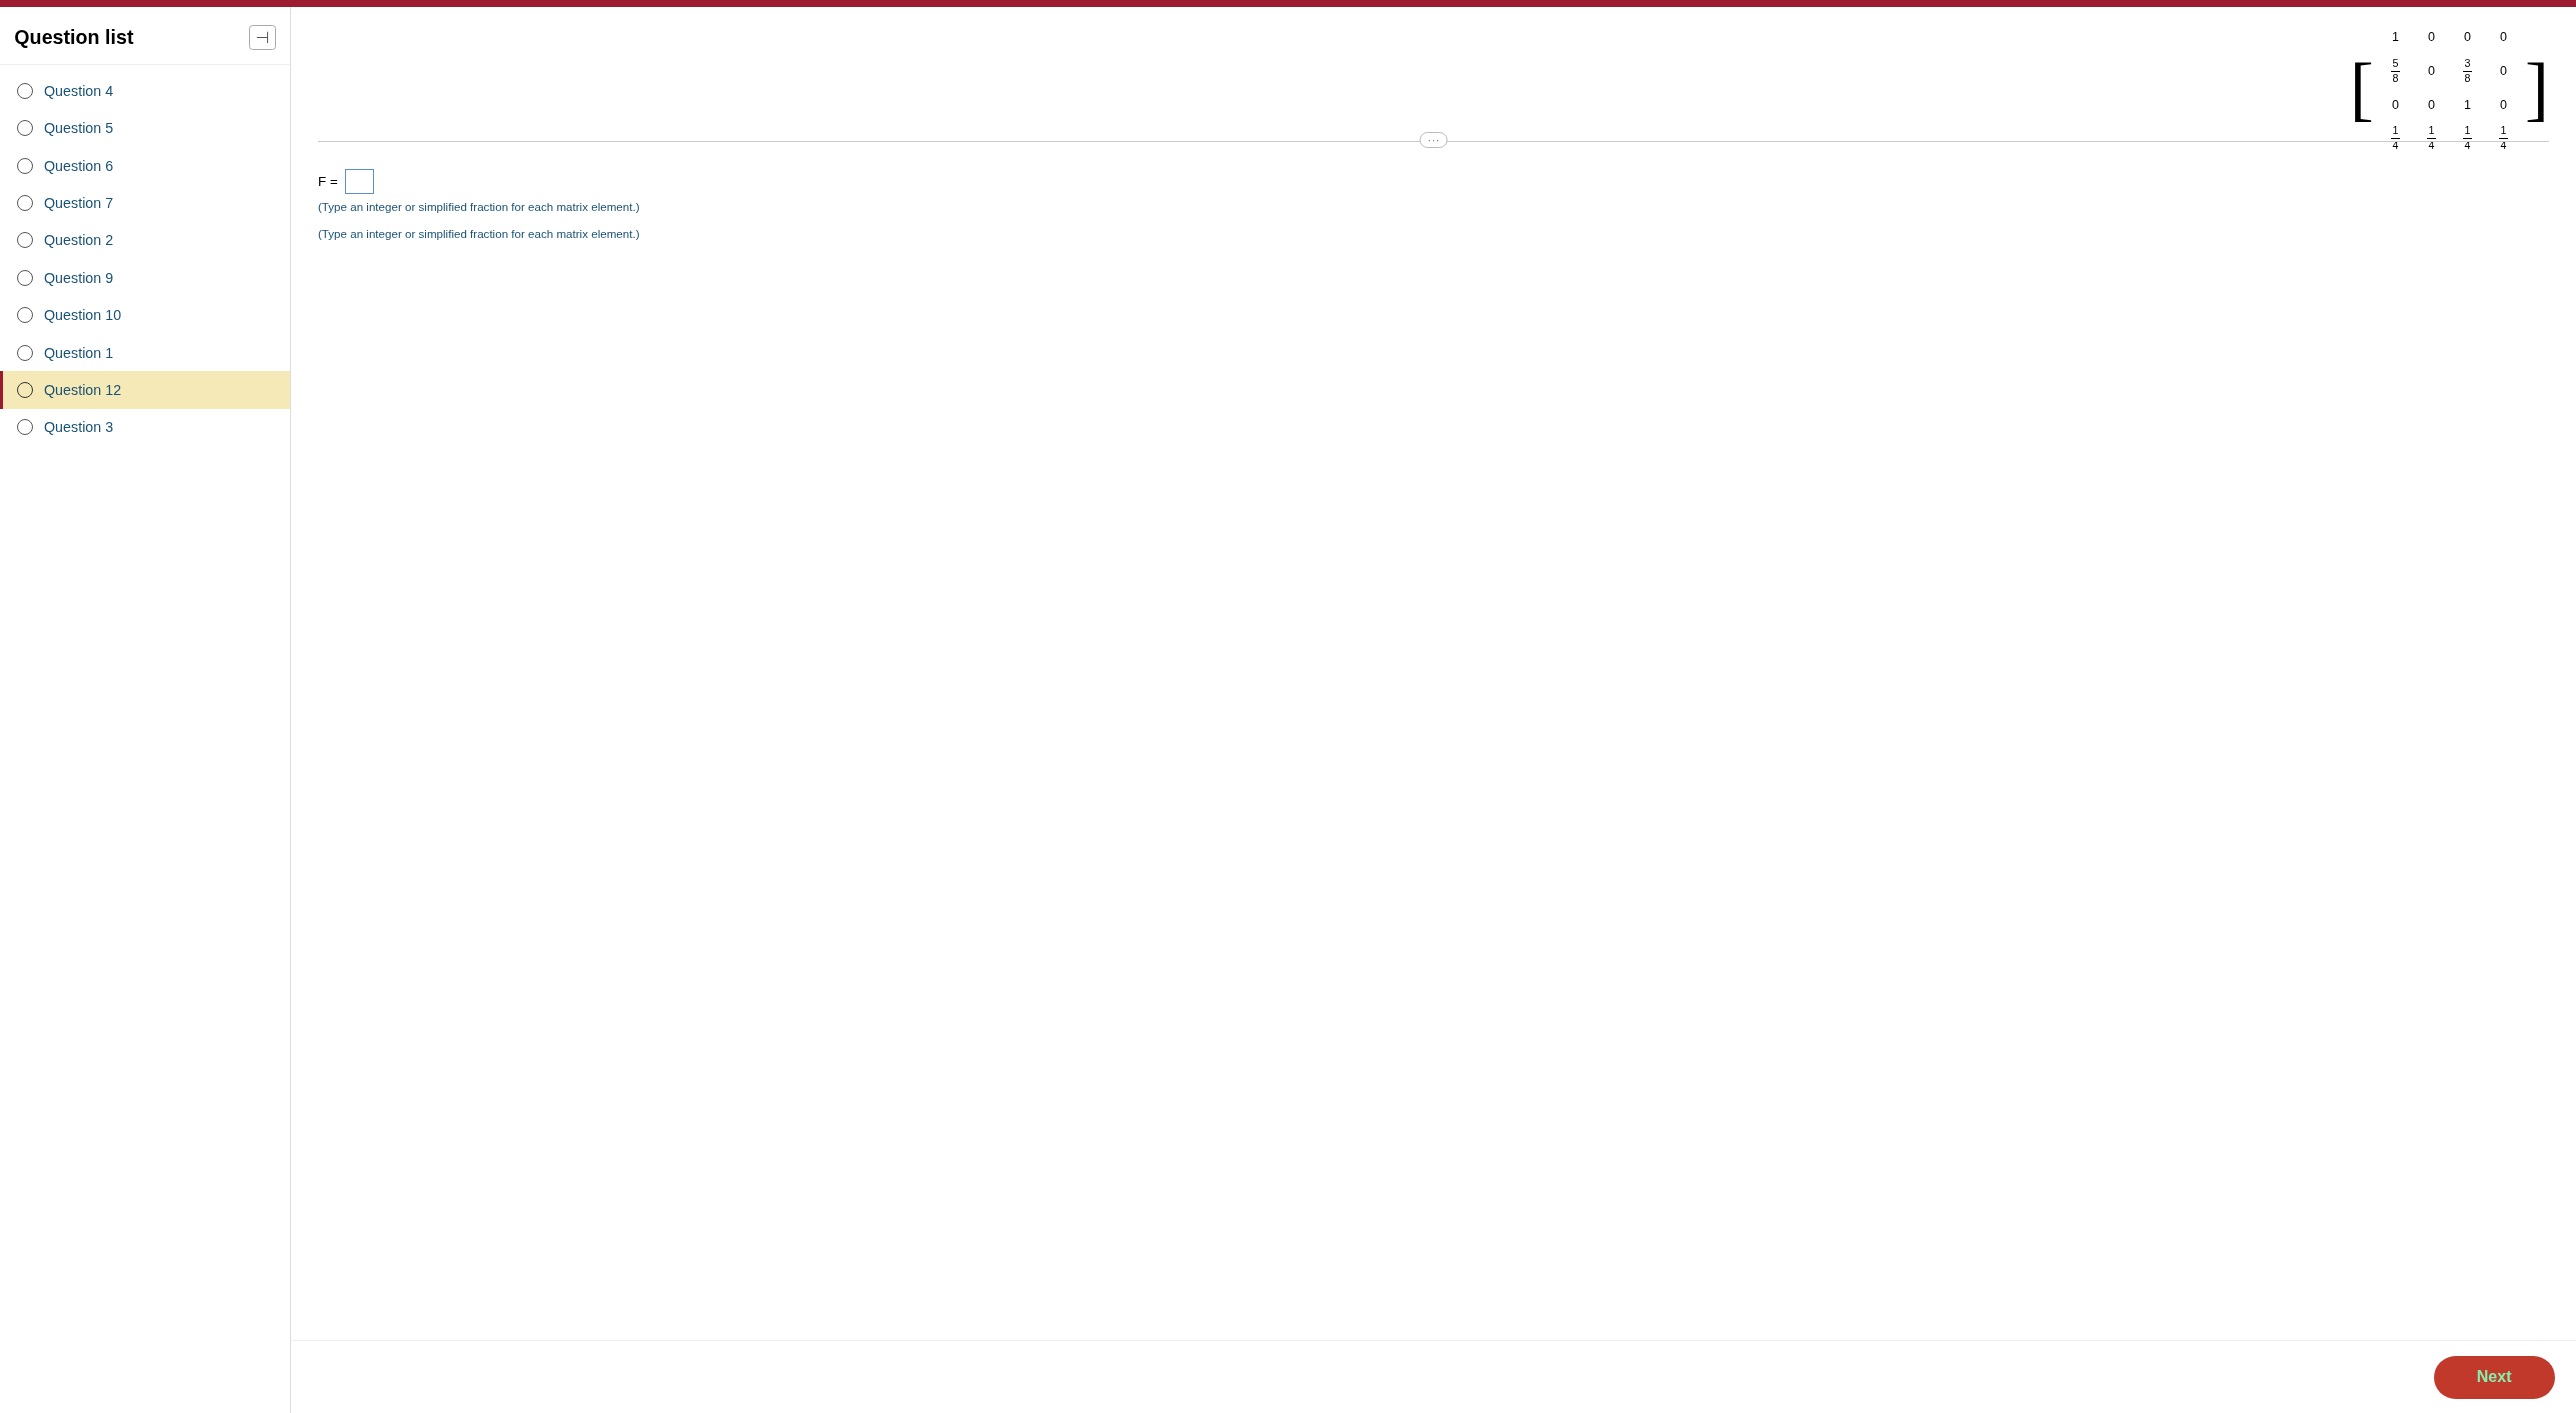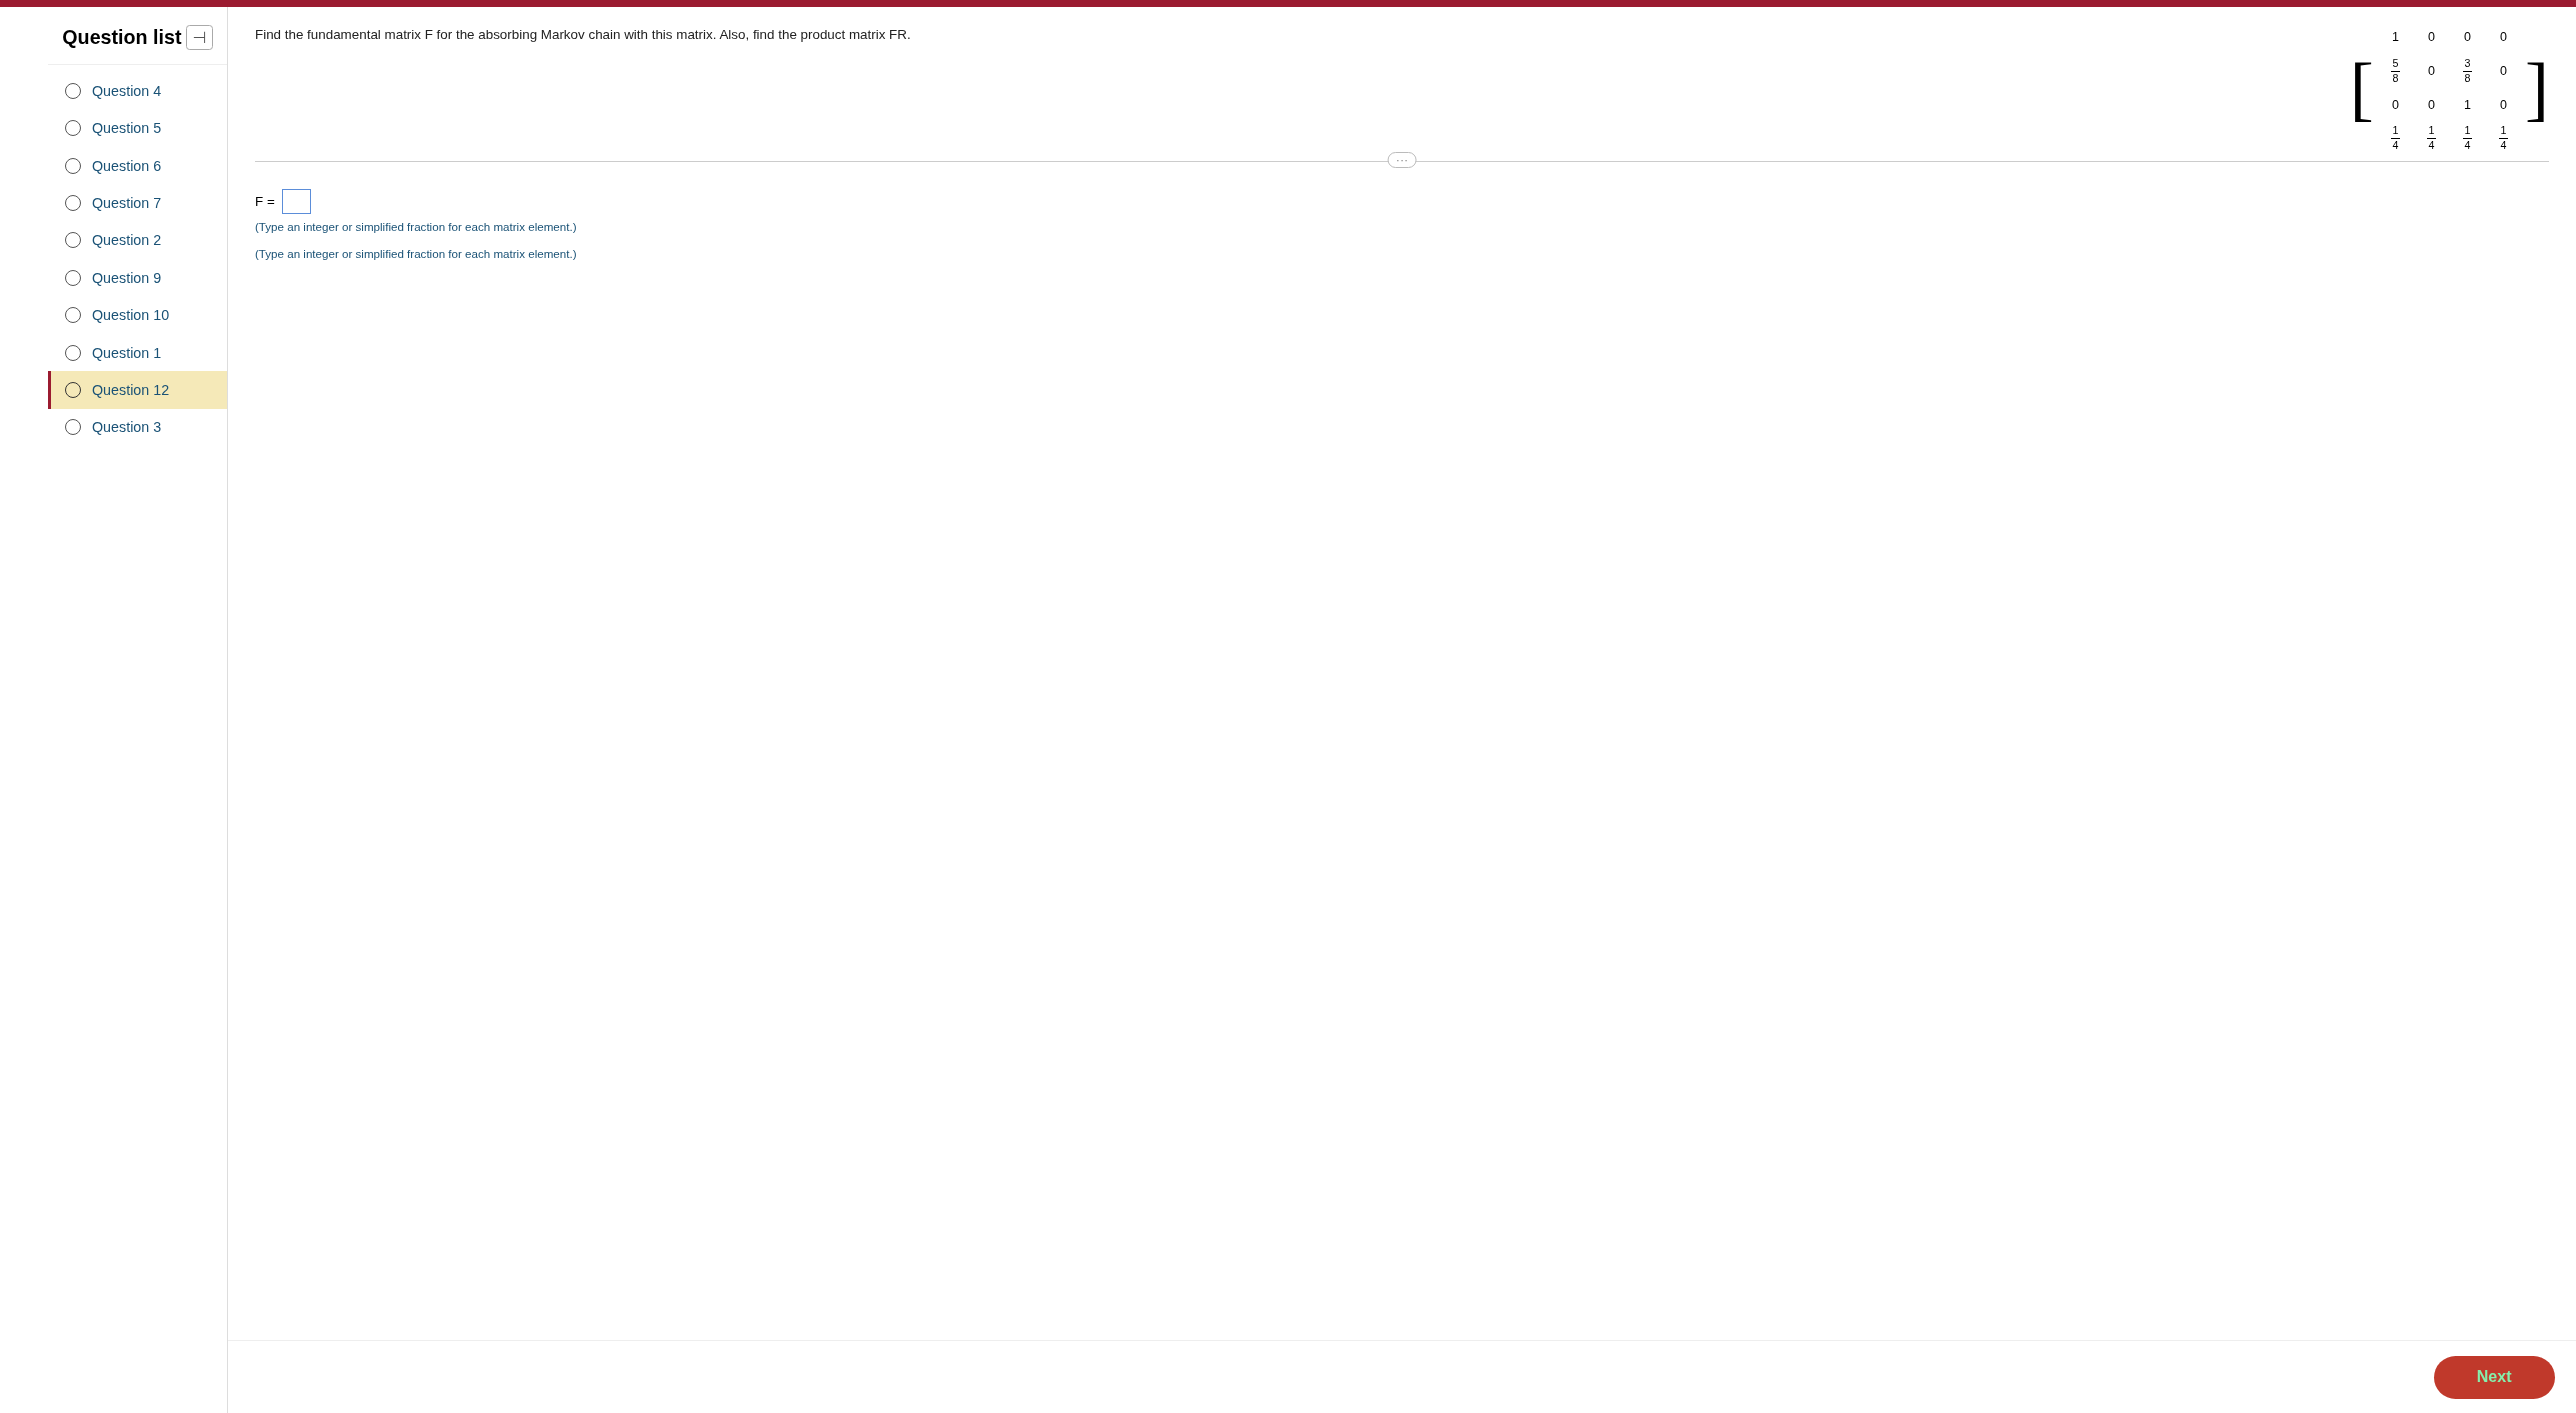--- a/index.html
+++ b/index.html
@@ -13,27 +13,26 @@
     }
 
     .main-layout {
       display: flex;
       flex: 1;
       overflow: hidden;
     }
 
     
     .sidebar {
-      width: 228px;
+      width: 291px;
       border-right: 0.9px solid #ddd;
       display: flex;
       flex-direction: column;
       overflow-y: auto;
       flex-shrink: 0;
-      padding-left: 48px;
     }
 
     .sidebar-header {
       display: flex;
       align-items: center;
       justify-content: space-between;
       padding: 18px 14.3px 14.3px 14.3px;
       border-bottom: 0.9px solid #eee;
     }
 
@@ -304,21 +303,20 @@
         <li class="sidebar-item">
           <span class="radio-circle"></span>
           <span class="sidebar-item-label">Question 3</span>
         </li>
       </ul>
   </aside>
 
   <div class="content-area">
     <div class="question-panel">
 
-      <p class="question-text">Find the fundamental matrix F for the absorbing Markov chain with this matrix. Also, find the product matrix FR.</p>
 
       <div class="matrix-container">
         <div class="matrix-bracket-wrap">
           <span class="bracket-left">[</span>
           <div class="matrix-grid" id="matrix-grid">
           <div class="matrix-cell">1</div>
               <div class="matrix-cell">0</div>
               <div class="matrix-cell">0</div>
               <div class="matrix-cell">0</div>
               <div class="matrix-cell">

